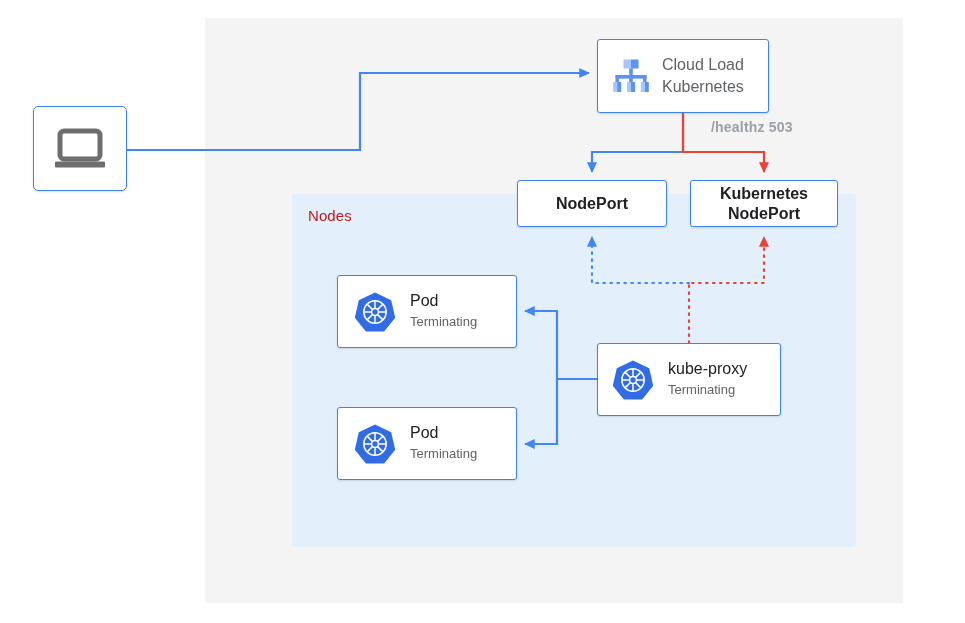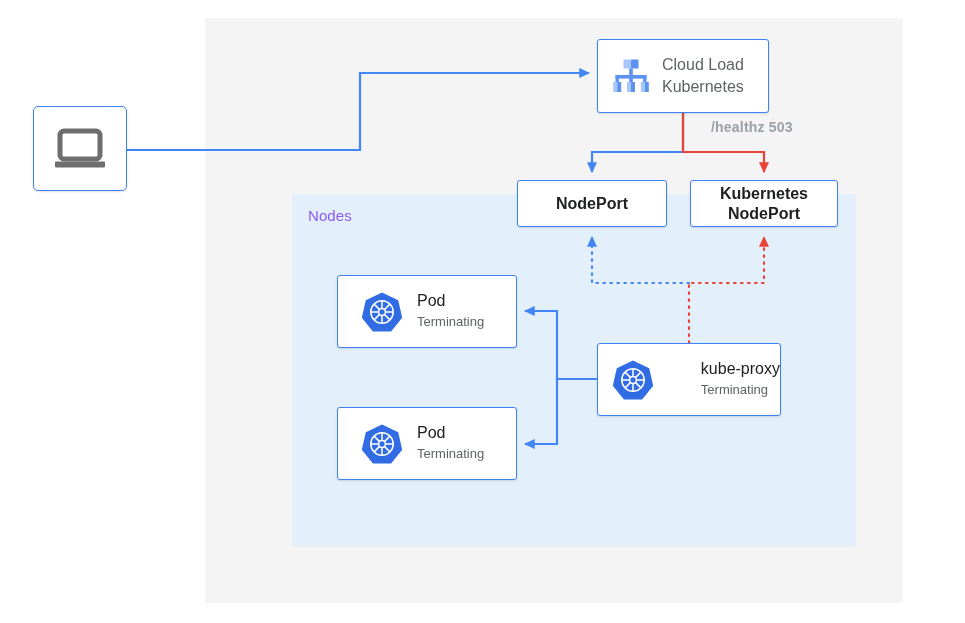--- a/index.html
+++ b/index.html
@@ -35,21 +35,21 @@
     width: 564px;
     height: 353px;
     background: #e3f0fc;
     border-radius: 4px;
   }
   .nodes-label {
     position: absolute;
     left: 308px;
     top: 207px;
     font-size: 15px;
-    color: #8b5cf6;
+    color: #b91c1c;
     letter-spacing: 0.1px;
   }
 
   
   .card {
     position: absolute;
     background: #ffffff;
     border: 1px solid #3b82f6;
     border-radius: 3px;
     box-sizing: border-box;
@@ -114,35 +114,34 @@
     line-height: 20px;
   }
 
   
   .pod-card {
     left: 337px;
     width: 180px;
     height: 73px;
     display: flex;
     align-items: center;
-    padding-left: 23px;
+    padding-left: 16px;
   }
   .pod-card-1 { top: 275px; }
   .pod-card-2 { top: 407px; }
 
   
   .kp-card {
     left: 597px;
     top: 343px;
     width: 184px;
     height: 73px;
     display: flex;
     align-items: center;
     padding-left: 14px;
-    justify-content: space-between;
   }
 
   .k8s-icon { width: 42px; height: 42px; flex: 0 0 auto; }
   .card-text { margin-left: 14px; }
   .card-title {
     font-size: 16px;
     color: #202124;
     line-height: 20px;
   }
   .card-sub {

